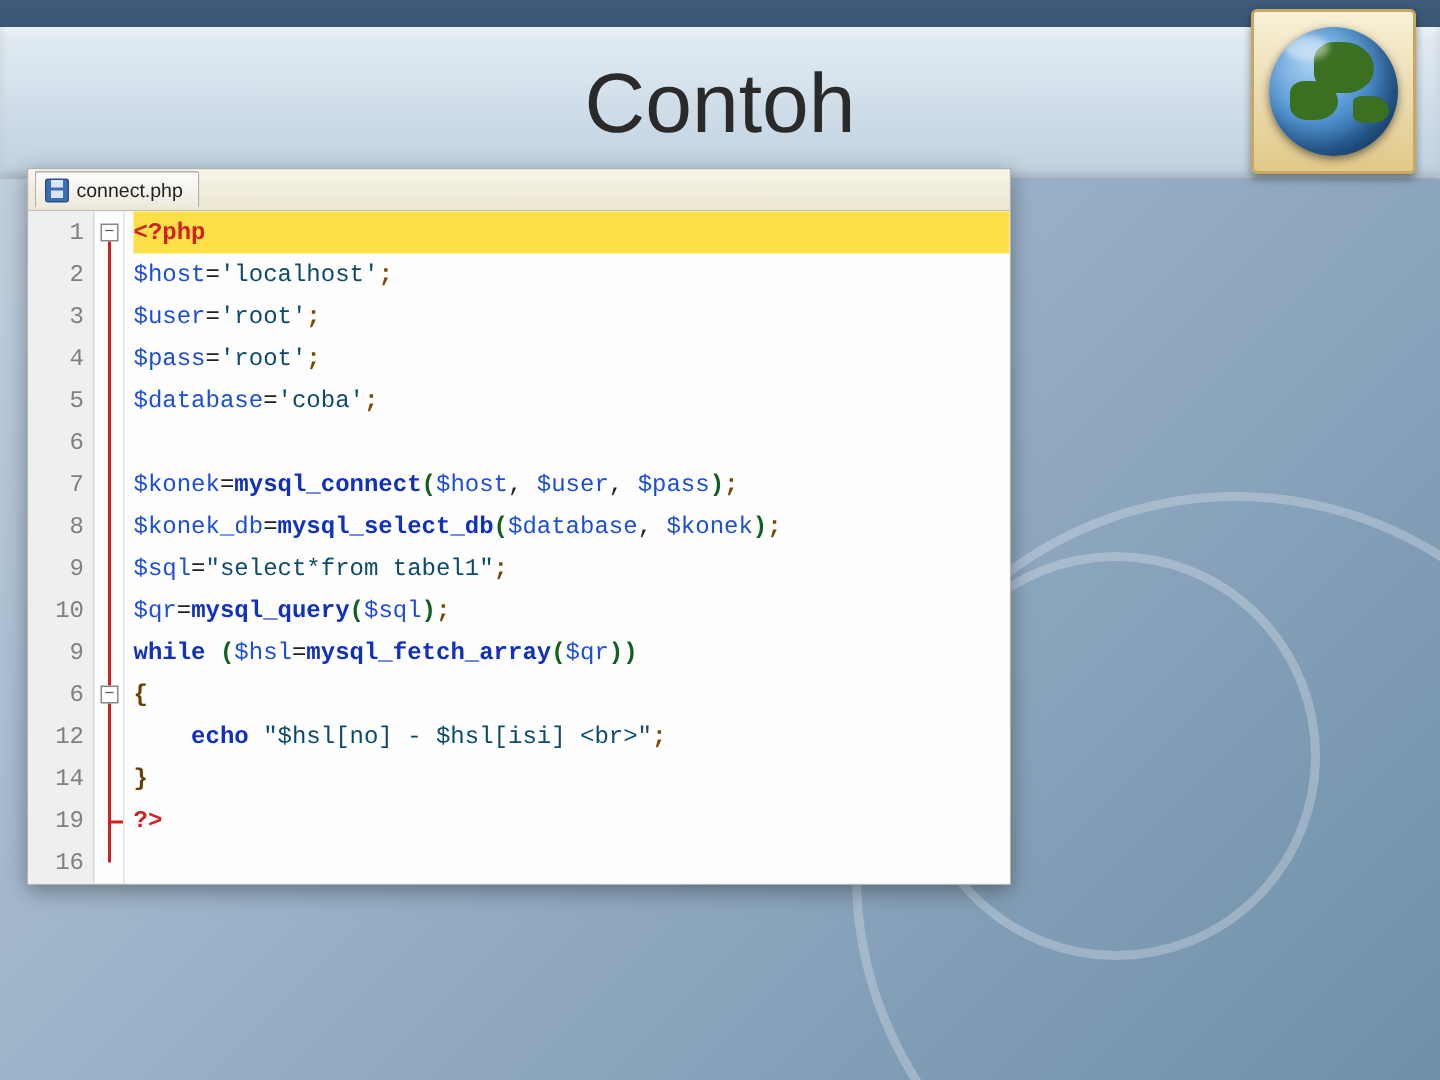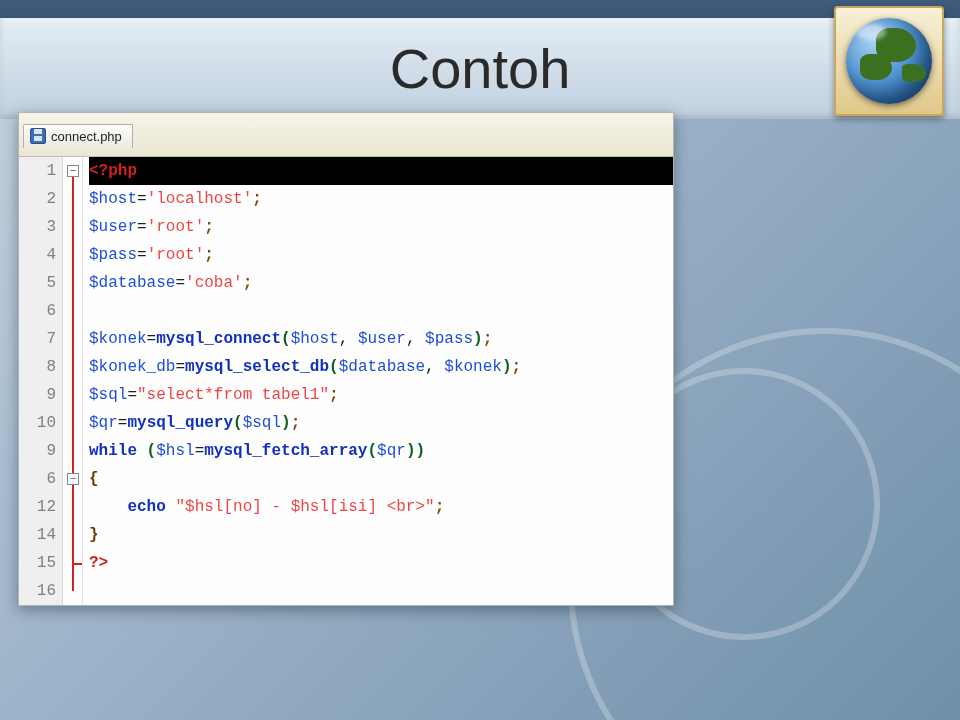--- a/index.html
+++ b/index.html
@@ -66,24 +66,24 @@
   
   .editor-wrap {
     position: absolute;
     left: 18px; top: 112px;
     width: 656px;
     background: #ffffff;
     border: 1px solid #b3b3b3;
     box-shadow: 0 4px 14px rgba(0,0,0,.35);
   }
   .tabbar {
-    height: 44px;
+    height: 28px;
     background: linear-gradient(#f7f4e8, #ece7d2);
     border-bottom: 1px solid #bdbdbd;
-    display: flex; align-items: center;
+    display: flex; align-items: flex-start;
     padding-left: 4px;
   }
   .tab {
     display: flex; align-items: center; gap: 5px;
     height: 24px;
     padding: 0 10px 0 6px;
     background: linear-gradient(#fdfdfb, #eceade);
     border: 1px solid #b0b0b0;
     border-bottom: none;
     border-radius: 2px 2px 0 0;
@@ -142,27 +142,27 @@
     position: absolute; left: 9px; width: 10px; height: 0; border-top: 2px solid #d02020;
   }
   .fold-end.e1 { top: 406px; }
   .code {
     flex: 1;
     padding-left: 6px;
     white-space: pre;
     background: #fefefe;
   }
   .code .row { height: 28px; }
-  .code .row.hl { background: #000000; }
+  .code .row.hl { background: #fde047; }
 
   
   .c-kw   { color: #1030c0; font-weight: bold; }   
   .c-var  { color: #1d4ed8; }
   .c-op   { color: #202020; }
-  .c-str  { color: #ef4444; }
+  .c-str  { color: #0c4a6e; }
   .c-pun  { color: #7a4a00; font-weight: bold; }   
   .c-fn   { color: #1030c0; font-weight: bold; }
   .c-par  { color: #106020; font-weight: bold; }   
   .c-brc  { color: #6a4000; font-weight: bold; }   
   .c-end  { color: #d02020; font-weight: bold; }   
 </style>
 </head>
 <body>
 
 <div class="bg-deco"></div>
@@ -191,21 +191,21 @@
         <div>5</div>
         <div>6</div>
         <div>7</div>
         <div>8</div>
         <div>9</div>
         <div>10</div>
         <div>9</div>
         <div>6</div>
         <div>12</div>
         <div>14</div>
-        <div>15</div>
+        <div>19</div>
         <div>16</div>
       </div>
     <div class="fold-col">
       <div class="fold-line"></div>
       <div class="fold-box b1">−</div>
       <div class="fold-box b2">−</div>
       <div class="fold-end e1"></div>
     </div>
     <div class="code" id="code"><div class="row hl"><span class="c-end">&lt;?php</span></div><div class="row"><span class="c-var">$host</span><span class="c-op">=</span><span class="c-str">'localhost'</span><span class="c-pun">;</span></div><div class="row"><span class="c-var">$user</span><span class="c-op">=</span><span class="c-str">'root'</span><span class="c-pun">;</span></div><div class="row"><span class="c-var">$pass</span><span class="c-op">=</span><span class="c-str">'root'</span><span class="c-pun">;</span></div><div class="row"><span class="c-var">$database</span><span class="c-op">=</span><span class="c-str">'coba'</span><span class="c-pun">;</span></div><div class="row">&nbsp;</div><div class="row"><span class="c-var">$konek</span><span class="c-op">=</span><span class="c-fn">mysql_connect</span><span class="c-par">(</span><span class="c-var">$host</span><span class="c-op">, </span><span class="c-var">$user</span><span class="c-op">, </span><span class="c-var">$pass</span><span class="c-par">)</span><span class="c-pun">;</span></div><div class="row"><span class="c-var">$konek_db</span><span class="c-op">=</span><span class="c-fn">mysql_select_db</span><span class="c-par">(</span><span class="c-var">$database</span><span class="c-op">, </span><span class="c-var">$konek</span><span class="c-par">)</span><span class="c-pun">;</span></div><div class="row"><span class="c-var">$sql</span><span class="c-op">=</span><span class="c-str">"select*from tabel1"</span><span class="c-pun">;</span></div><div class="row"><span class="c-var">$qr</span><span class="c-op">=</span><span class="c-fn">mysql_query</span><span class="c-par">(</span><span class="c-var">$sql</span><span class="c-par">)</span><span class="c-pun">;</span></div><div class="row"><span class="c-kw">while </span><span class="c-par">(</span><span class="c-var">$hsl</span><span class="c-op">=</span><span class="c-fn">mysql_fetch_array</span><span class="c-par">(</span><span class="c-var">$qr</span><span class="c-par">)</span><span class="c-par">)</span></div><div class="row"><span class="c-brc">{</span></div><div class="row">    <span class="c-kw">echo </span><span class="c-str">"$hsl[no] - $hsl[isi] &lt;br&gt;"</span><span class="c-pun">;</span></div><div class="row"><span class="c-brc">}</span></div><div class="row"><span class="c-end">?&gt;</span></div><div class="row">&nbsp;</div></div>
   </div>

